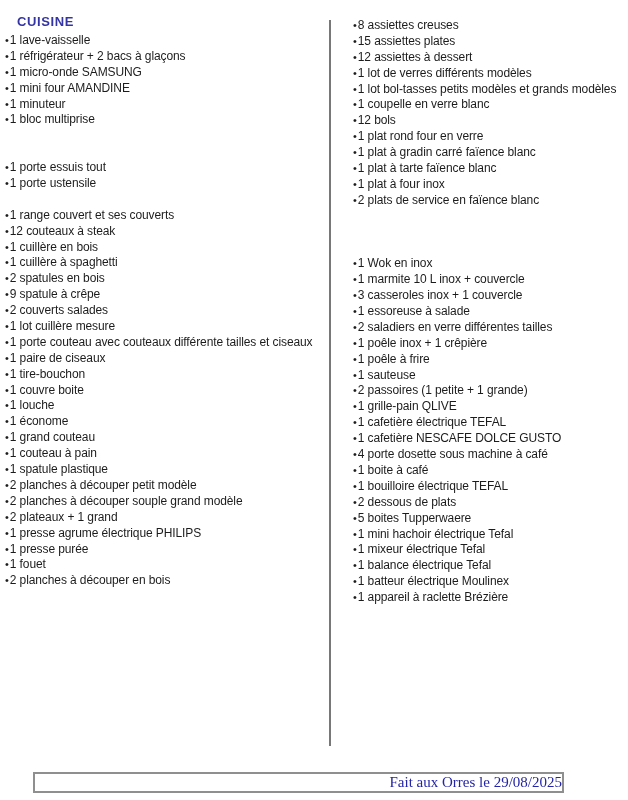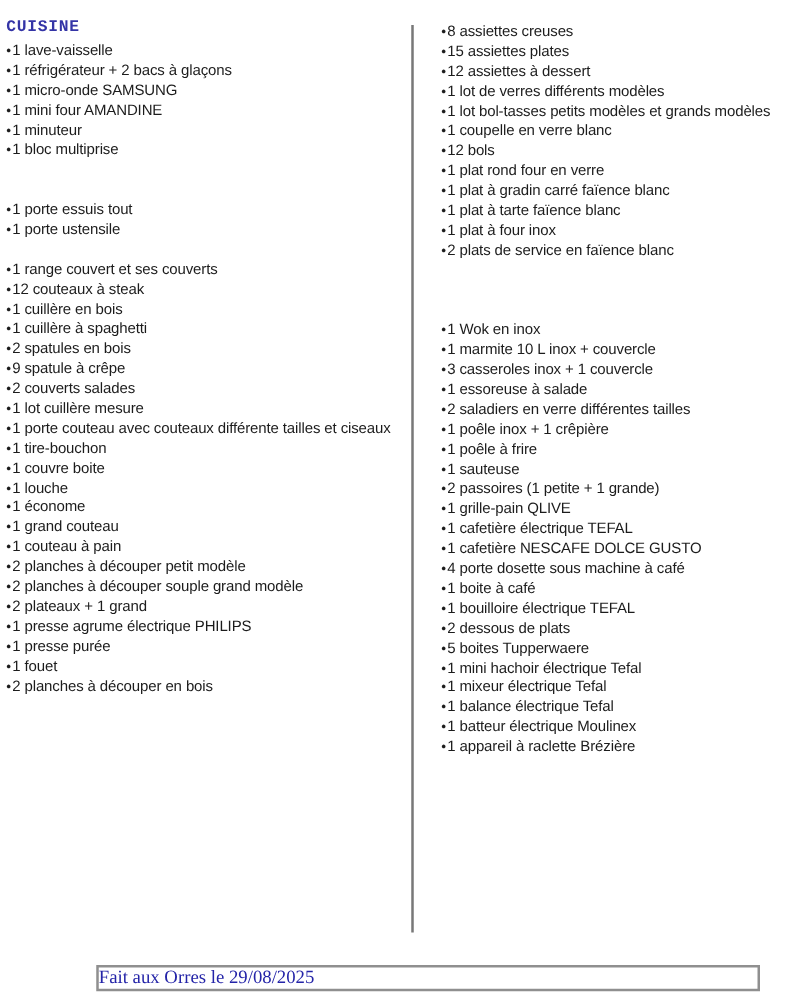--- a/index.html
+++ b/index.html
@@ -18,22 +18,21 @@
     color:var(--text-color);
     overflow:hidden;
   }
   .page{position:relative;width:628px;height:800px;background:var(--page-bg);}
   .heading{
     font-weight:bold;
     font-size:13px;
     line-height:13px;
     letter-spacing:.6px;
     color:var(--heading-color);
-    margin:0 0 5px 0;
-    font-family:Liberation Mono, monospace;
+    margin:0 0 5px 12px;
   }
   .col{
     position:absolute;
     white-space:nowrap;
     font-size:12px;
   }
   .col-left{left:5px;top:15px;width:322px;}
   .col-right{left:353px;top:18px;width:272px;}
   .item{
     height:15.9px;
@@ -50,21 +49,21 @@
     position:absolute;
     left:329px;top:20px;
     width:1.5px;height:726px;
     background:var(--divider-color);
   }
   .footer-box{
     position:absolute;
     left:33px;top:772px;
     width:527px;height:17px;
     border:2px solid var(--box-border-color);
-    display:flex;align-items:center;justify-content:flex-start;margin-left:44px;
+    display:flex;align-items:center;justify-content:flex-end;
   }
   .footer-text{
     font-family:"Liberation Serif",serif;
     font-size:15px;
     line-height:17px;
     color:var(--footer-text-color);
   }
 </style>
 </head>
 <body>
@@ -87,26 +86,28 @@
         <div class="item"></div>
         <div class="item"><span class="bullet">•</span><span>1 range couvert et ses couverts</span></div>
         <div class="item"><span class="bullet">•</span><span>12 couteaux à steak</span></div>
         <div class="item"><span class="bullet">•</span><span>1 cuillère en bois</span></div>
         <div class="item"><span class="bullet">•</span><span>1 cuillère à spaghetti</span></div>
         <div class="item"><span class="bullet">•</span><span>2 spatules en bois</span></div>
         <div class="item"><span class="bullet">•</span><span>9 spatule à crêpe</span></div>
         <div class="item"><span class="bullet">•</span><span>2 couverts salades</span></div>
         <div class="item"><span class="bullet">•</span><span>1 lot cuillère mesure</span></div>
         <div class="item"><span class="bullet">•</span><span>1 porte couteau avec couteaux différente tailles et ciseaux</span></div>
+        <div class="item"><span class="bullet">•</span><span>1 paire de ciseaux</span></div>
         <div class="item"><span class="bullet">•</span><span>1 tire-bouchon</span></div>
         <div class="item"><span class="bullet">•</span><span>1 couvre boite</span></div>
         <div class="item"><span class="bullet">•</span><span>1 louche</span></div>
         <div class="item"><span class="bullet">•</span><span>1 économe</span></div>
         <div class="item"><span class="bullet">•</span><span>1 grand couteau</span></div>
         <div class="item"><span class="bullet">•</span><span>1 couteau à pain</span></div>
+        <div class="item"><span class="bullet">•</span><span>1 spatule plastique</span></div>
         <div class="item"><span class="bullet">•</span><span>2 planches à découper petit modèle</span></div>
         <div class="item"><span class="bullet">•</span><span>2 planches à découper souple grand modèle</span></div>
         <div class="item"><span class="bullet">•</span><span>2 plateaux + 1 grand</span></div>
         <div class="item"><span class="bullet">•</span><span>1 presse agrume électrique PHILIPS</span></div>
         <div class="item"><span class="bullet">•</span><span>1 presse purée</span></div>
         <div class="item"><span class="bullet">•</span><span>1 fouet</span></div>
         <div class="item"><span class="bullet">•</span><span>2 planches à découper en bois</span></div>
       </div>
   </div>
 

